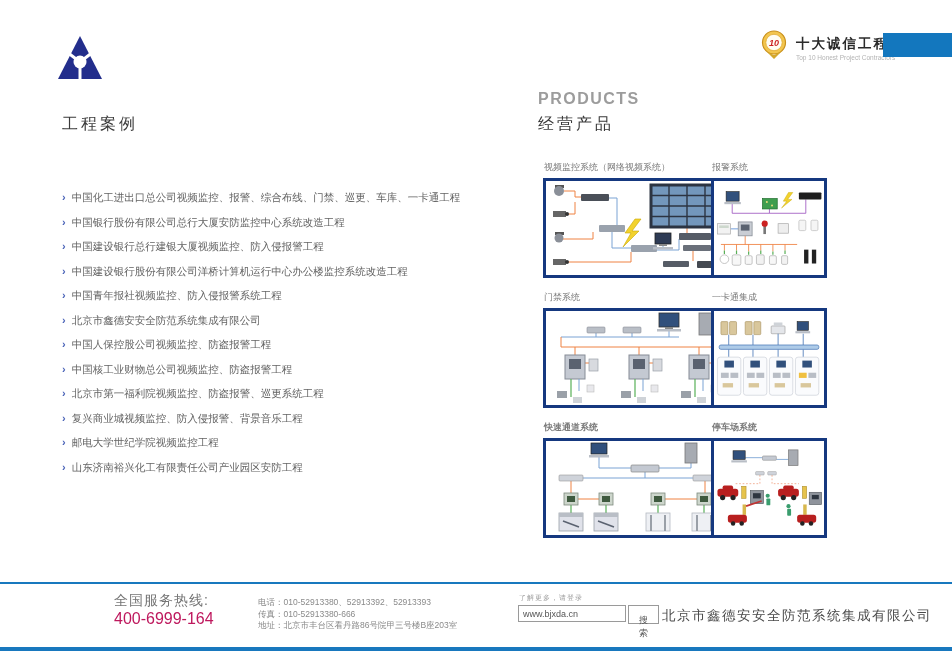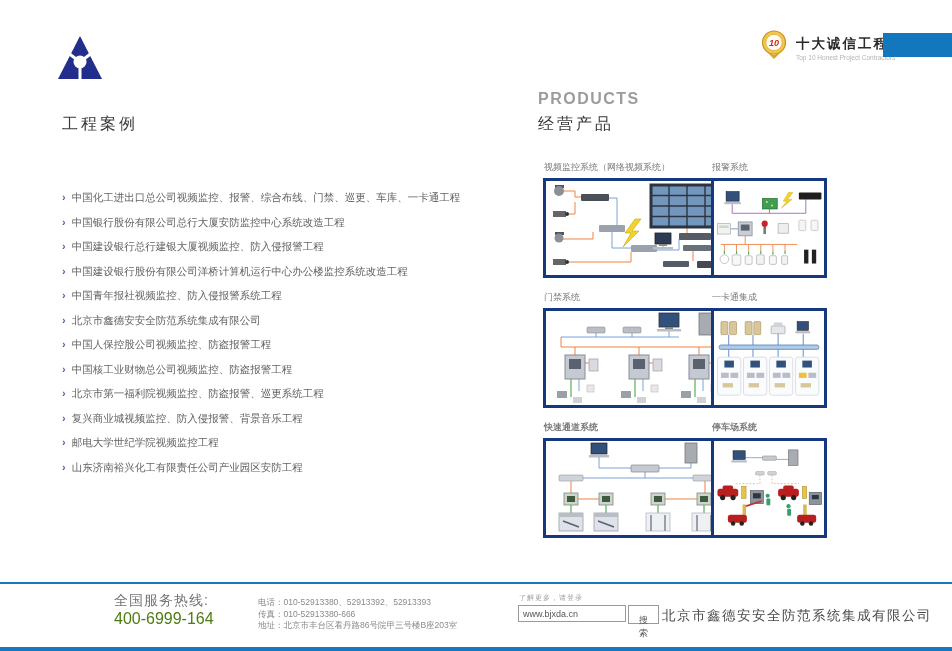--- a/index.html
+++ b/index.html
@@ -24,21 +24,21 @@
   .pcard{position:absolute;}
   .plabel{font-size:9px;color:#7a7a7a;margin:0 0 4px 1px;white-space:nowrap;}
   .pbox{border:3px solid #15387f;background:#fff;height:100px;box-sizing:border-box;}
   .pbox svg{display:block;width:100%;height:100%;}
   #pc1,#pc3,#pc5{left:543px;width:190px;}
   #pc2,#pc4,#pc6{left:711px;width:116px;}
   #pc1,#pc2{top:161px;} #pc3,#pc4{top:291px;} #pc5,#pc6{top:421px;font-weight:bold;}
   
   .foot-sep{position:absolute;left:0;top:582px;width:952px;height:2px;background:#1878be;}
   .hotline-label{position:absolute;left:114px;top:592px;font-size:14px;color:#757575;letter-spacing:1px;}
-  .hotline-number{position:absolute;left:114px;top:610px;font-size:16px;color:#4d7c0f;}
+  .hotline-number{position:absolute;left:114px;top:610px;font-size:16px;color:#be185d;}
   .contacts{position:absolute;left:258px;top:597px;font-size:8.5px;color:#8a8a8a;line-height:11.5px;white-space:nowrap;}
   .search-hint{position:absolute;left:519px;top:593px;font-size:7px;color:#9d9d9d;letter-spacing:1px;}
   .search-input{position:absolute;left:518px;top:605px;width:98px;height:15px;border:1px solid #9a9a9a;
                 font-size:9px;color:#555;padding:0 4px;background:#fff;
                 font-family:"Liberation Sans","DejaVu Sans",sans-serif;}
   .search-btn{position:absolute;left:628px;top:605px;width:31px;height:19px;border:1px solid #9a9a9a;
               background:#fff;font-size:9px;color:#555;padding:8px;
               font-family:"Liberation Sans","DejaVu Sans",sans-serif;cursor:pointer;}
   .company{position:absolute;left:662px;top:607px;font-size:13.5px;color:#4a4a4a;letter-spacing:1.5px;white-space:nowrap;}
   .foot-bar{position:absolute;left:0;bottom:0;width:952px;height:4px;background:#1878be;}

